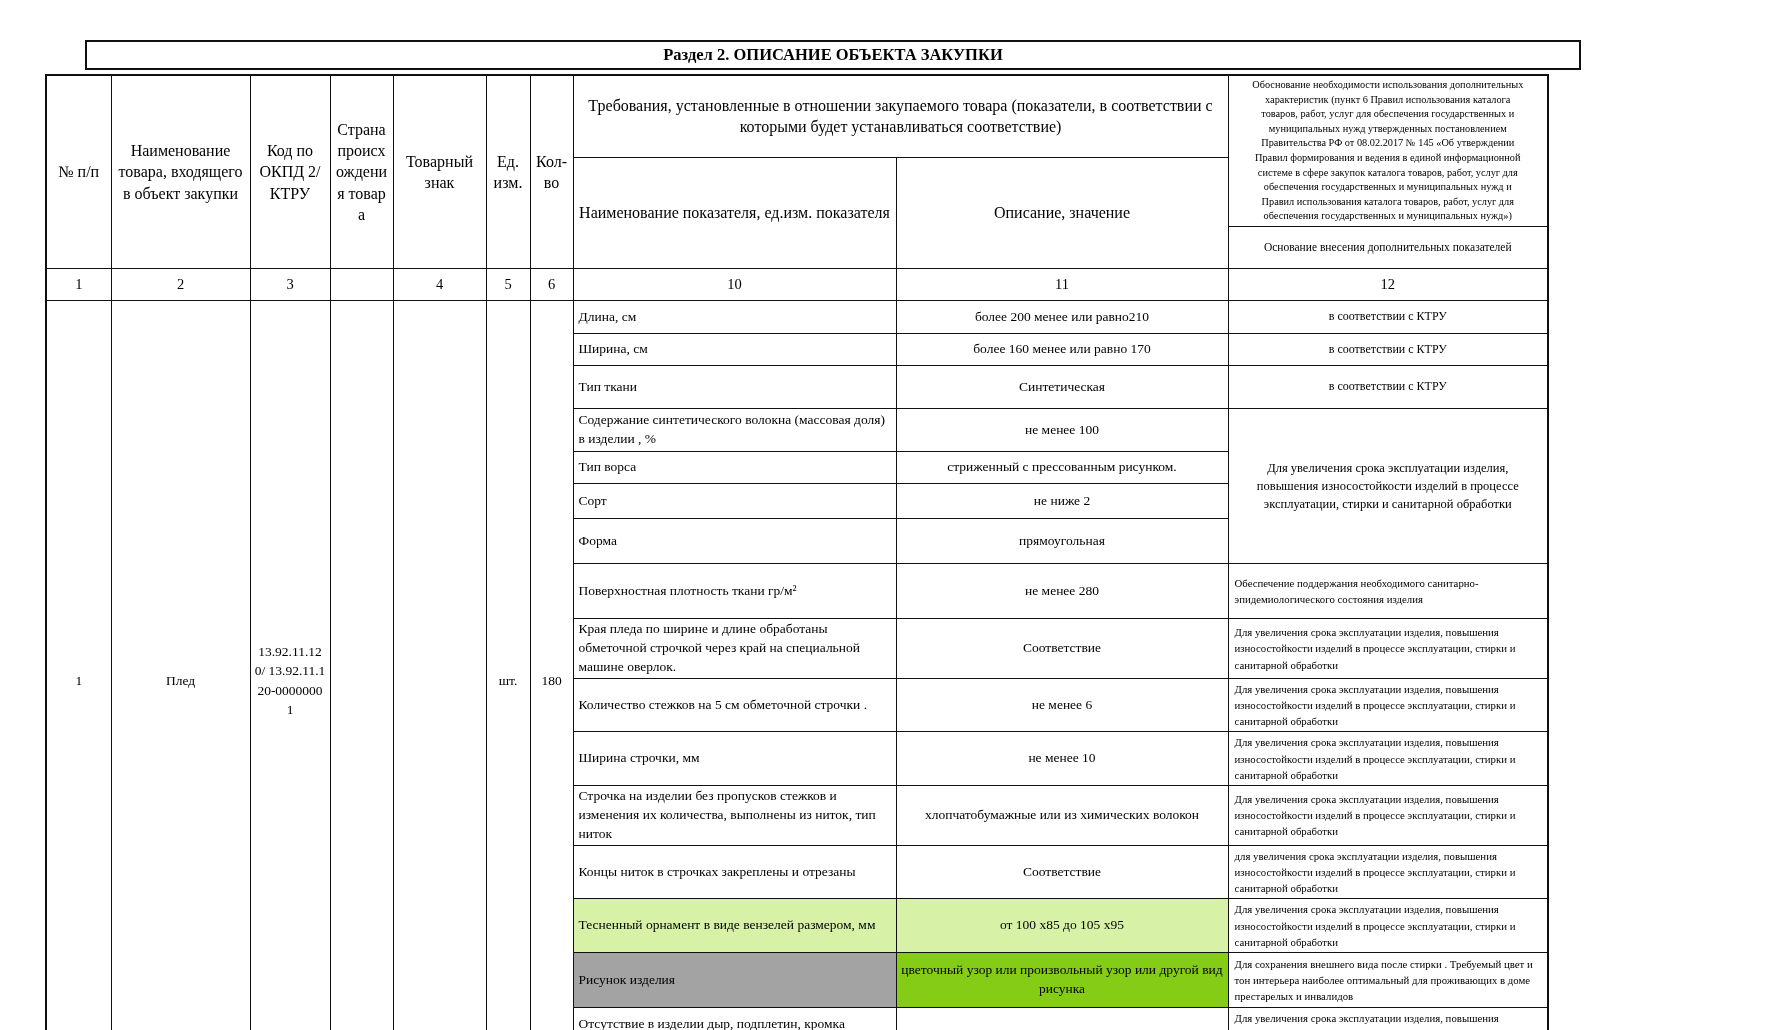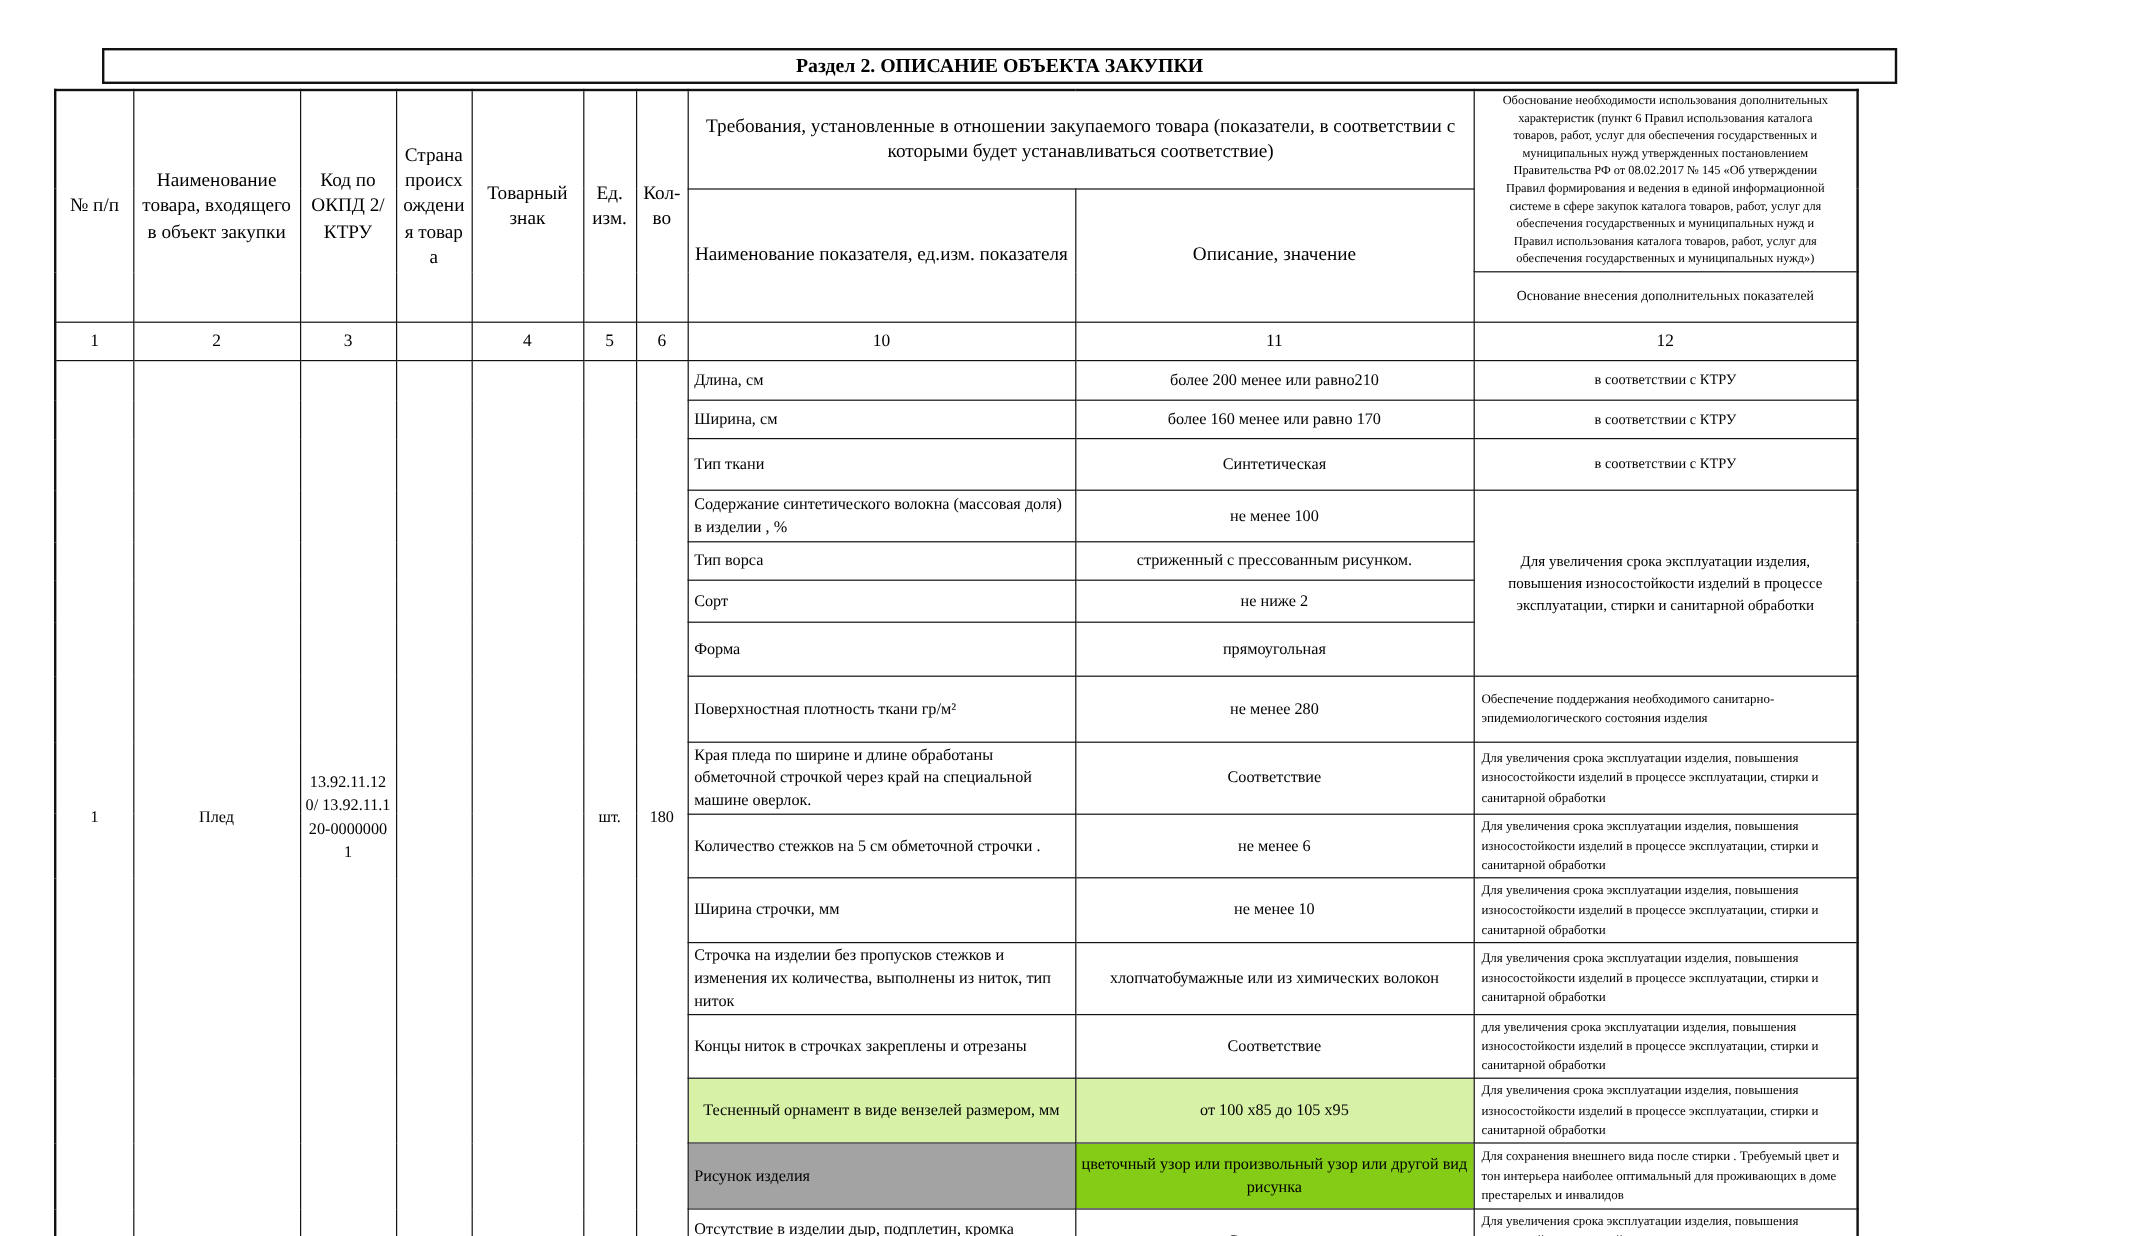--- a/index.html
+++ b/index.html
@@ -154,21 +154,21 @@
     <td class="param">Строчка на изделии  без пропусков стежков и изменения их количества, выполнены из ниток, тип ниток</td>
     <td class="val">хлопчатобумажные  или  из химических волокон</td>
     <td class="just-s">Для увеличения срока эксплуатации изделия, повышения износостойкости изделий в процессе эксплуатации, стирки и санитарной обработки</td>
   </tr>
   <tr style="height:40px">
     <td class="param">Концы ниток в строчках  закреплены и отрезаны</td>
     <td class="val">Соответствие</td>
     <td class="just-s">для увеличения срока эксплуатации изделия, повышения износостойкости изделий в процессе эксплуатации, стирки и санитарной обработки</td>
   </tr>
   <tr style="height:45px">
-    <td class="param hl" style="background: rgb(215, 242, 166); text-align: center;">Тесненный орнамент  в виде вензелей размером, мм</td>
+    <td class="param hl" style="background: rgb(215, 242, 166);">Тесненный орнамент  в виде вензелей размером, мм</td>
     <td class="val hl" style="background: rgb(215, 242, 166);">от 100 х85   до  105 х95</td>
     <td class="just-s">Для увеличения срока эксплуатации изделия, повышения износостойкости изделий в процессе эксплуатации, стирки и санитарной обработки</td>
   </tr>
   <tr style="height:55px">
     <td class="param hl" style="background: #a3a3a3;">Рисунок изделия</td>
     <td class="val hl" style="background: #84cc16;">цветочный узор или произвольный узор или другой вид рисунка</td>
     <td class="just-s">Для сохранения внешнего вида после стирки . Требуемый цвет и тон интерьера наиболее оптимальный для проживающих в доме престарелых и инвалидов</td>
   </tr>
   <tr style="height:45px">
     <td class="param">Отсутствие в изделии   дыр, подплетин, кромка цельньная без разрывов</td>

